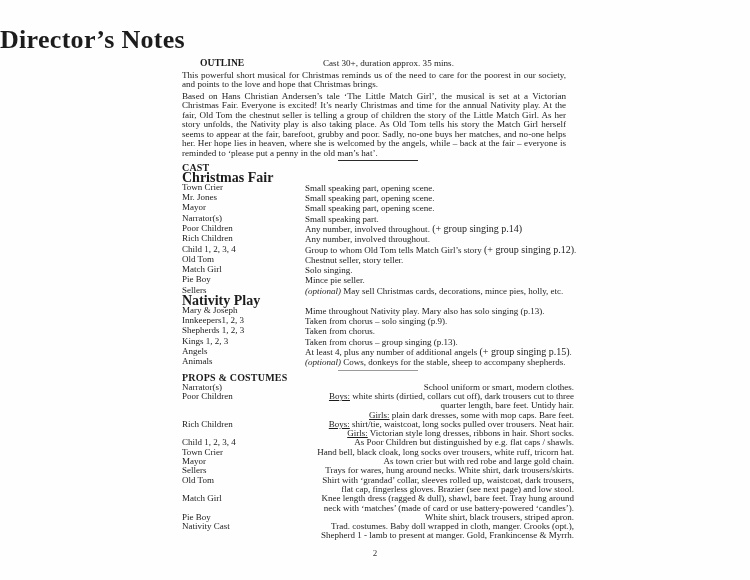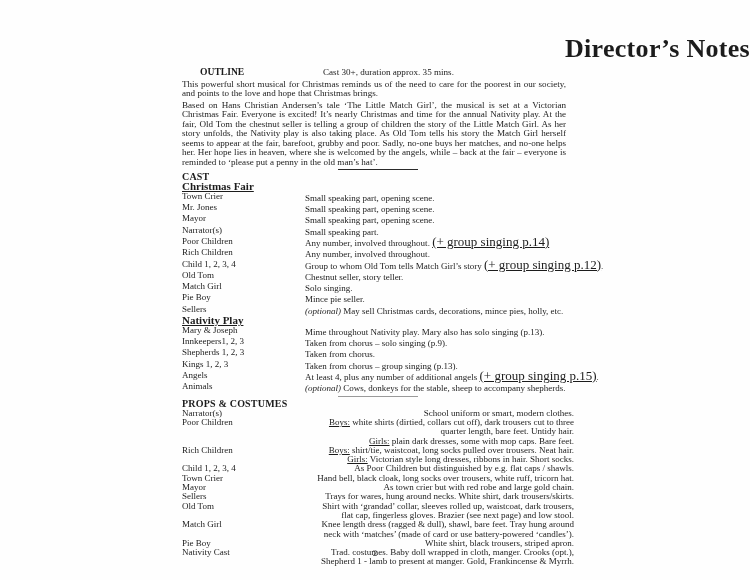--- a/index.html
+++ b/index.html
@@ -5,39 +5,39 @@
   html,body { margin:0; padding:0; background:#ffffff; }
   .page {
     position:relative;
     width:750px; height:580px;
     background:#fefefe;
     font-family:"Liberation Serif", serif;
     color:#1c1c1c;
     overflow:hidden;
   }
   .doc-title {
-    margin:0; padding-top:34px;
+    margin:0; padding-top:25px;
     font-size:26px; line-height:29px;
-    text-align:right; font-weight:700;
+    text-align:left; font-weight:700;
     letter-spacing:0.3px;
   }
   .content { margin:4px 0 0 182px; width:392px; font-size:9px; }
   .kv { display:flex; line-height:10.5px; }
   .kv .label { width:123px; flex:none; font-weight:700; font-size:9.6px;padding-left:18px; }
   .kv .value { flex:1; font-size:9.1px; }
   p.para { margin:2px 8px 0 0; text-align:justify; line-height:9.5px; font-size:9.1px; }
   .divider { width:80px; height:0; border:0; border-top:1.7px solid #2a2a2a; margin:2px auto; }
   .divider.gray { border-top-color:#9a9a9a; }
   .sec-heading { font-size:10px; line-height:10px; font-weight:700; letter-spacing:0.2px; margin-top:2px; }
-  .subheading { font-size:11px; line-height:9.8px; font-weight:700; text-decoration:underline; }
+  .subheading { font-size:14px; line-height:9.8px; font-weight:700; }
   .row { display:flex; line-height:9.3px; font-size:9px; }
   .role { width:123px; flex:none; }
   .desc { flex:1; white-space:nowrap; }
   .desc .line { display:block;text-align:right; }
-  .sm { font-size:13px;text-decoration:underline; }
+  .sm { font-size:10px; }
   i.opt { font-style:italic; }
   .u { text-decoration:underline; }
   .page-number {
     position:absolute; bottom:22px; left:0; right:0;
     text-align:center; font-size:9px; color:#3a3a3a;
   }
 </style>
 </head>
 <body>
 

